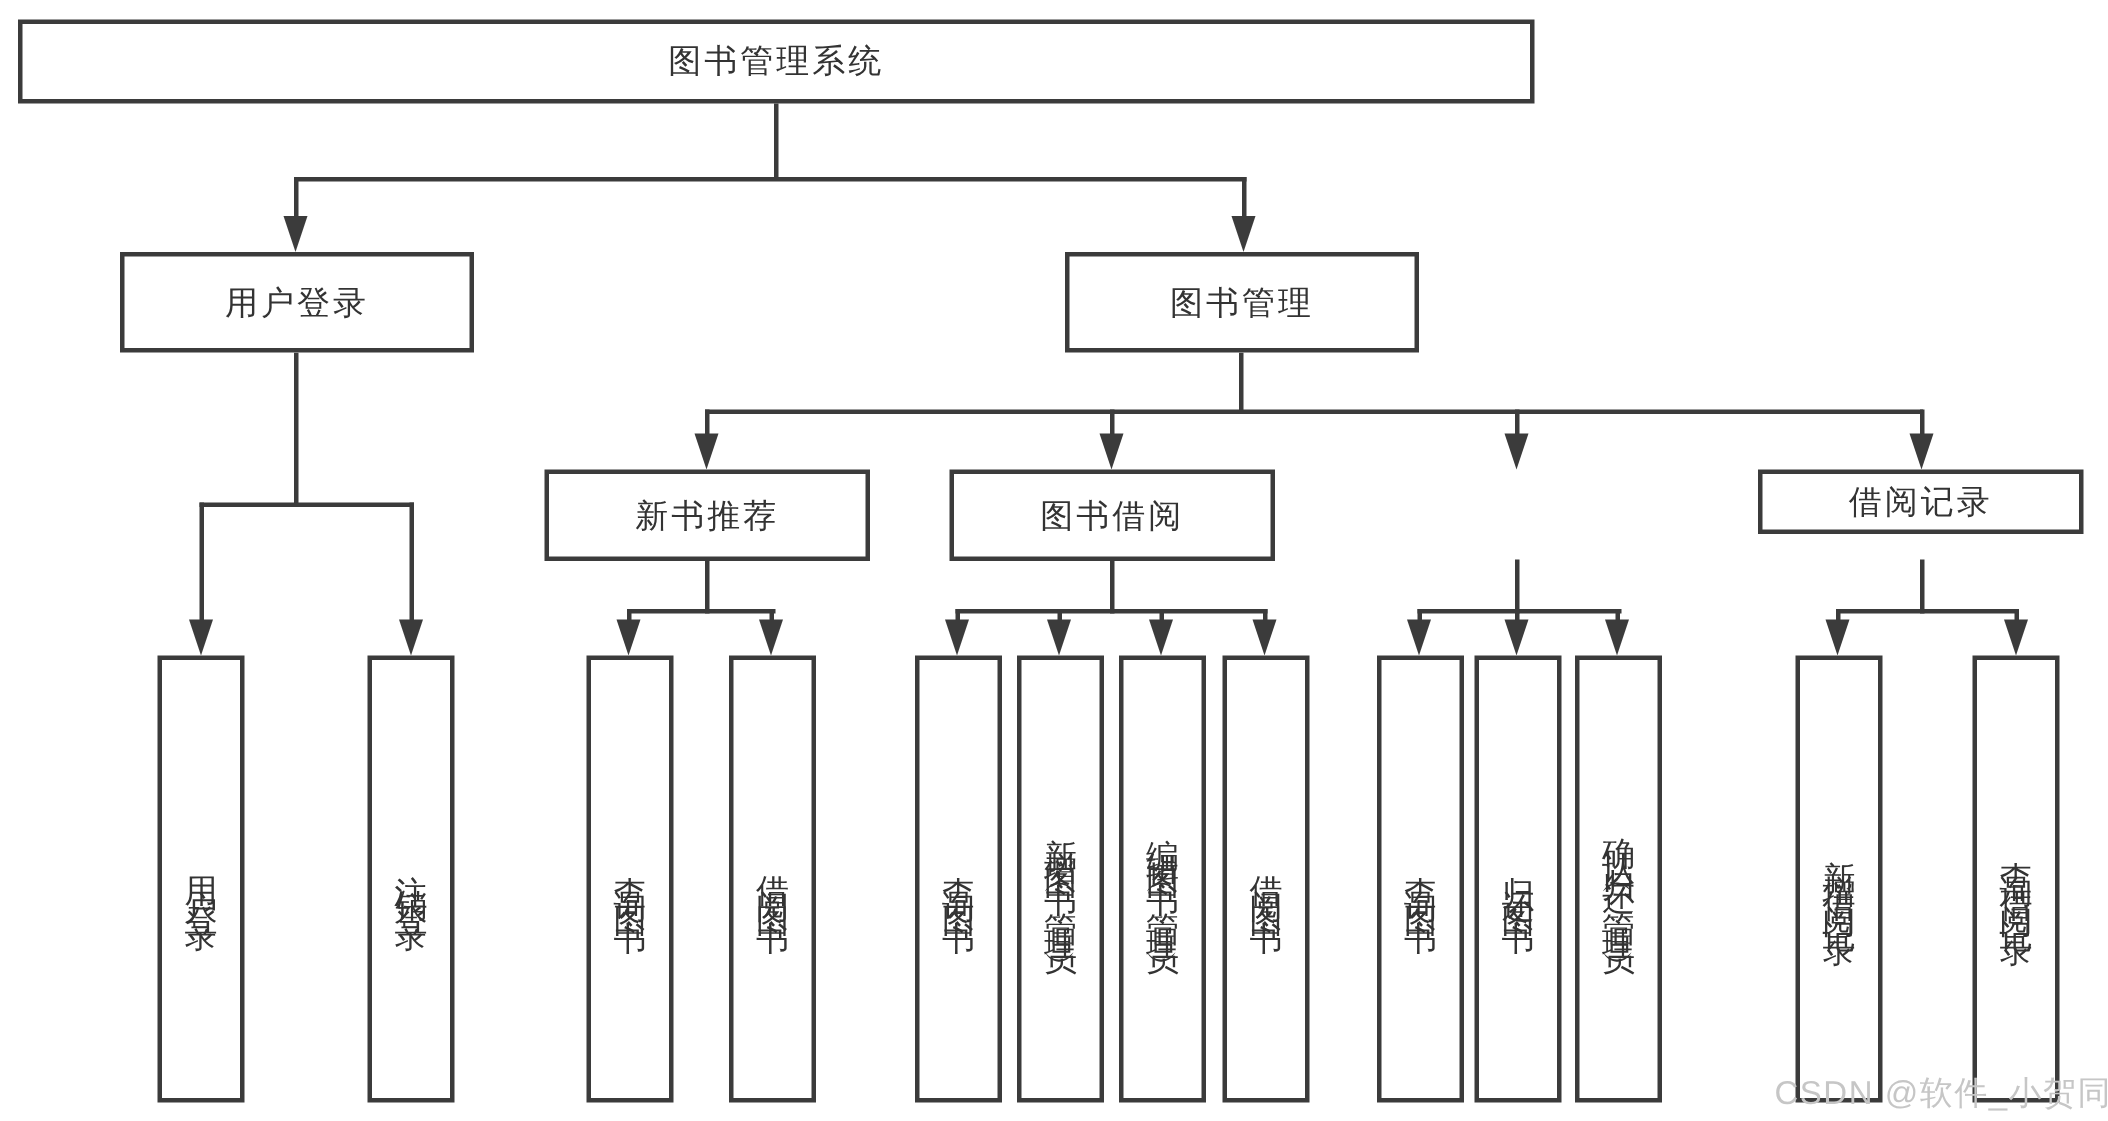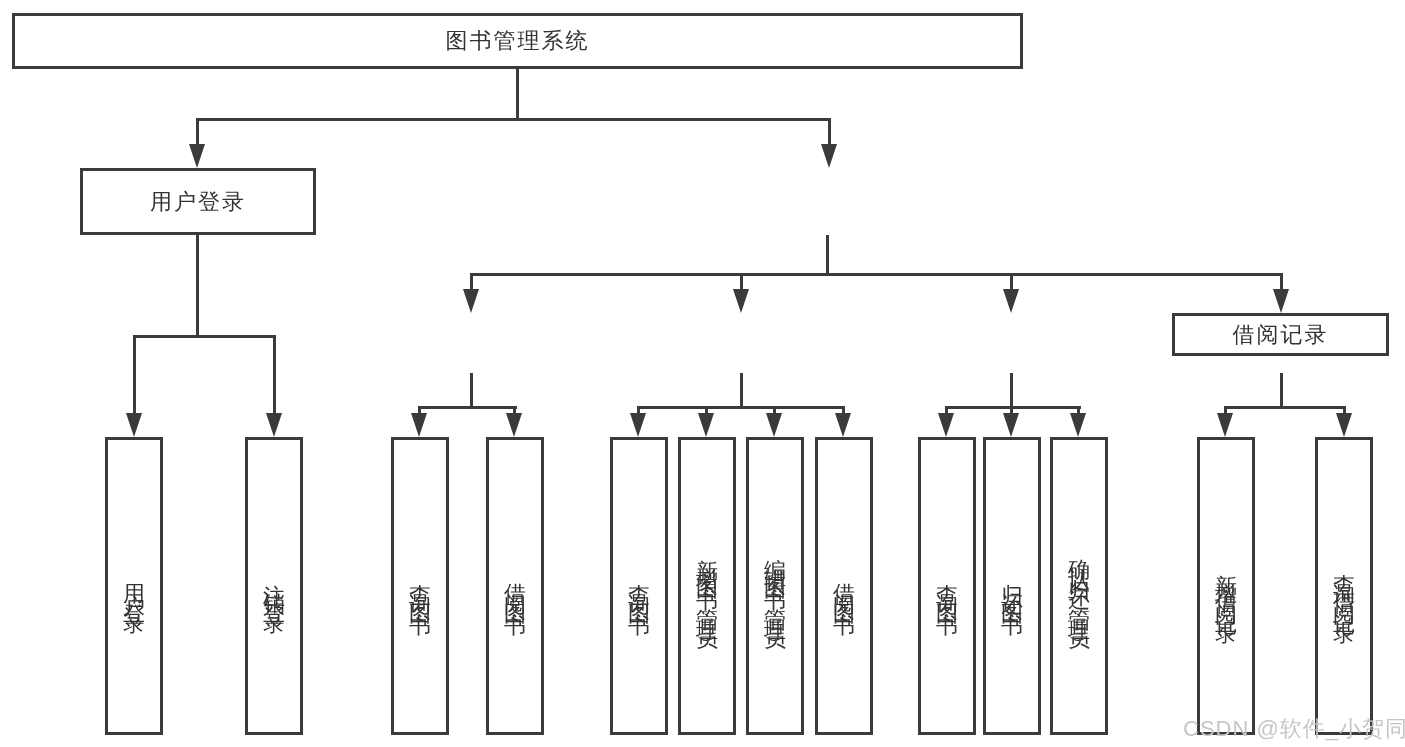--- a/index.html
+++ b/index.html
@@ -119,21 +119,30 @@
   <div class="arrow" style="left:1217px;top:413px"></div>
   <div class="arrow" style="left:1336px;top:413px"></div>
 
   <div class="box" style="left:12px;top:13px;width:1011px;height:56px">
     <span class="lbl">图书管理系统</span>
   </div>
 
   <div class="box" style="left:80px;top:168px;width:236px;height:67px">
     <span class="lbl">用户登录</span>
   </div>
+  <div class="box" style="left:710px;top:168px;width:236px;height:67px">
+    <span class="lbl">图书管理</span>
+  </div>
 
+  <div class="box" style="left:363px;top:313px;width:217px;height:61px">
+    <span class="lbl">新书推荐</span>
+  </div>
+  <div class="box" style="left:633px;top:313px;width:217px;height:61px">
+    <span class="lbl">图书借阅</span>
+  </div>
   <div class="box" style="left:1172px;top:313px;width:217px;height:43px">
     <span class="lbl">借阅记录</span>
   </div>
 
   <div class="box v" style="left:105px;top:437px;width:58px;height:298px">
     <span class="lbl">用户登录</span>
   </div>
   <div class="box v" style="left:245px;top:437px;width:58px;height:298px">
     <span class="lbl">注销登录</span>
   </div>

